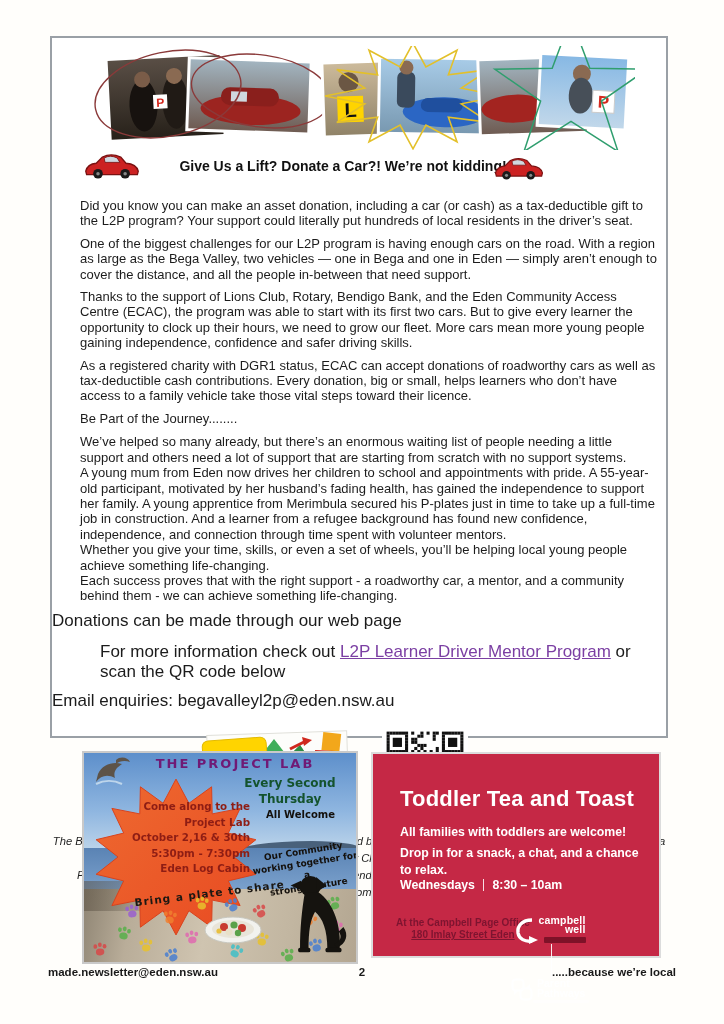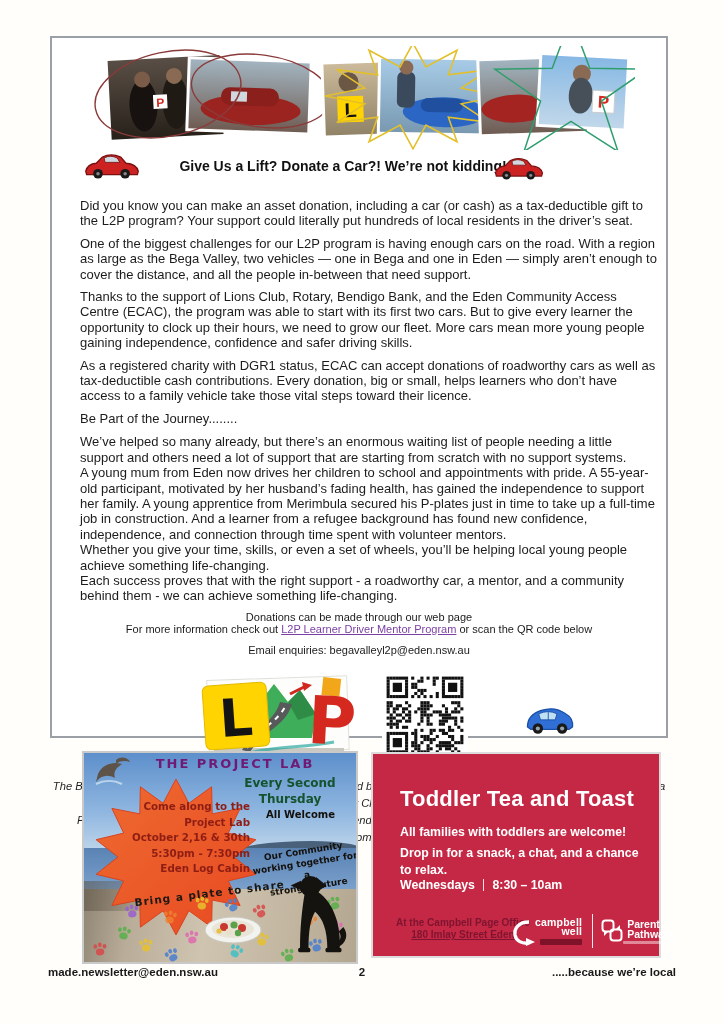--- a/index.html
+++ b/index.html
@@ -19,23 +19,23 @@
   .car-icon-left { position:absolute; left:32px; top:-2px; }
   .car-icon-right { position:absolute; left:442px; top:2px; }
   .main-heading {
     position:absolute; left:108px; top:6px; width:366px; text-align:center;
     font-size:14px; font-weight:bold; color:#111;
   }
   .body-text { margin:12px 8px 0 28px; font-size:13px; line-height:15.4px; color:#1c1c1c; }
   .body-text p.gap { margin:0 0 7px 0; }
   .body-text p.tight { margin:0; }
   .journey { margin:3px 0 8px 0; }
-  .center-line { text-align:center; font-size:11px; }
+  .center-line { text-align:left; font-size:17px; }
   .donations-line { margin-top:7px; }
-  .moreinfo-line { margin-top:0; }
+  .moreinfo-line { margin-top:11px;padding-left:48px; }
   .email-line { margin-top:9px; }
   .l2p-link { color:#7b3fa3; text-decoration:underline; cursor:pointer; }
   .logos-row { position:relative; height:96px; margin-top:12px; }
   .l2p-logo { position:absolute; left:142px; top:0; }
   .qr-box { position:absolute; left:330px; top:4px; }
   .blue-car { position:absolute; left:472px; top:34px; }
   .funding-note {
     margin-top:14px; text-align:center; font-style:italic;
     font-size:11.2px; line-height:17px; color:#1f1f1f;
   }
@@ -78,21 +78,21 @@
   }
   .tt-title { position:absolute; left:27px; top:32px; font-size:22px; font-weight:bold; letter-spacing:.2px; }
   .tt-line1 { position:absolute; left:27px; top:71px; font-size:12.3px; font-weight:bold; }
   .tt-line2 { position:absolute; left:27px; top:91px; width:246px; font-size:12.3px; font-weight:bold; line-height:17px; }
   .tt-sched { position:absolute; left:27px; top:124px; font-size:12.3px; font-weight:bold; }
   .tt-divider { display:inline-block; width:1.5px; height:12px; background:rgba(255,255,255,.85);
     margin:0 8px; vertical-align:-2px; }
   .tt-loc { position:absolute; left:23px; top:163px; font-size:10px; line-height:12px;
     color:#7e1430; font-weight:bold;text-align:center; }
   .tt-loc .underlined { text-decoration:underline; }
-  .tt-logos { position:absolute; left:138px; top:160px; display:flex; align-items:center; }
+  .tt-logos { position:absolute; left:138px; top:160px; display:flex; align-items:center;flex-direction:column; }
   .cp-logo { display:flex; align-items:center; }
   .cp-text { text-align:right; font-size:10.5px; font-weight:bold; line-height:9.5px; letter-spacing:.2px; }
   .cp-badge { margin-top:2px; margin-left:auto; width:42px; height:6px; background:#7e1228; border-radius:1px; }
   .tt-vdiv { width:1px; height:34px; background:rgba(255,255,255,.9); margin:0 8px 0 10px; }
   .pp-logo { display:flex; align-items:flex-start; }
   .pp-text { font-size:10.5px; font-weight:bold; line-height:10px; margin-left:4px; }
   .pp-tag { margin-top:2px; width:56px; height:3px; background:rgba(255,255,255,.45); border-radius:1px; }
   
   .page-footer { position:absolute; left:48px; top:966px; width:628px; font-size:11.5px; font-weight:bold; color:#191919; }
   .pf-left { position:absolute; left:0; top:0; }

